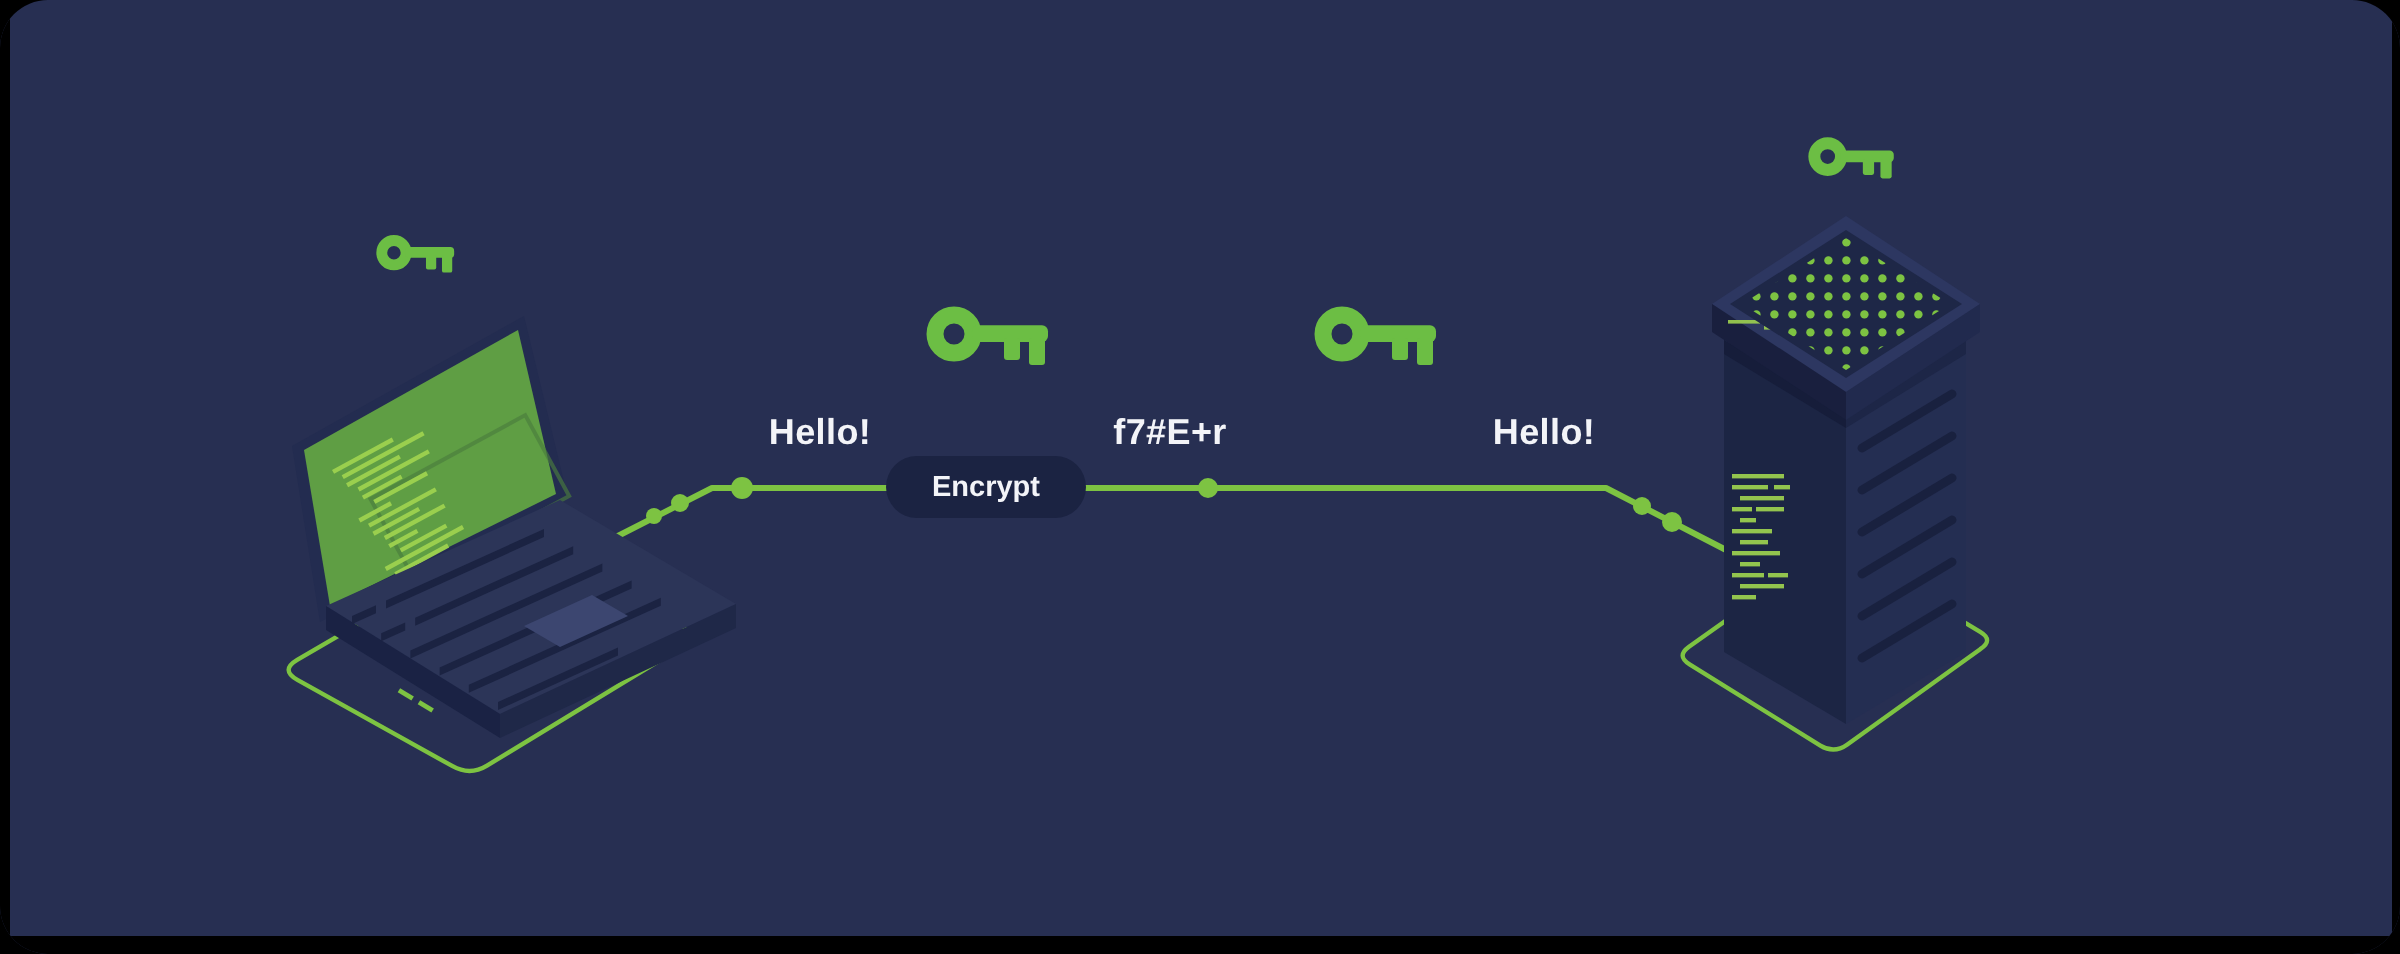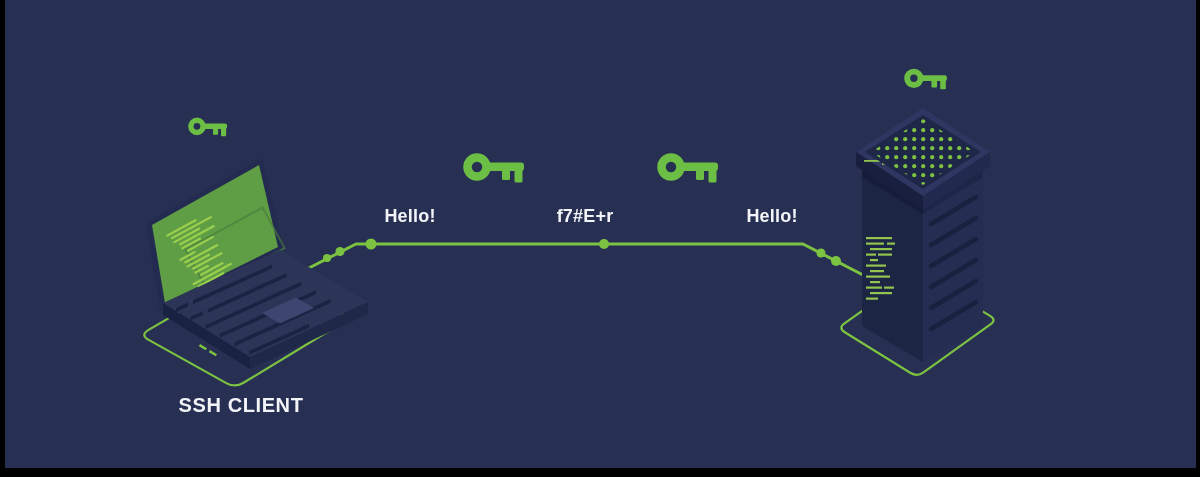--- a/index.html
+++ b/index.html
@@ -2,21 +2,21 @@
 <html style="--background: #272f52; --accent-green: #6cbe44; --line-green: #7dc342; --code-green: #9ed24f; --screen-green: #5f9e44; --pill-bg: #1b2342; --text-light: #f3f4f8; --letterbox: #000000;"><head>
 <meta charset="utf-8">
 <style>
   :root{
     --background:#272f52; --accent-green:#6cbe44; --line-green:#7dc342;
     --code-green:#9ed24f; --screen-green:#5f9e44; --pill-bg:#1b2342;
     --text-light:#f3f4f8; --letterbox:#000000;
   }
   html,body{margin:0;padding:0;background:#000;}
   .stage{position:relative;width:1200px;height:477px;background:var(--background);
-         overflow:hidden;font-family:"Liberation Sans",sans-serif;}
+         overflow:hidden;font-family:"Liberation Sans",sans-serif;border-radius:24px;}
   svg{display:block;overflow:visible;}
   .flow-line-svg{position:absolute;left:0;top:0;z-index:1;}
   .illus{position:absolute;z-index:2;}
   .key{position:absolute;color:var(--accent-green);z-index:3;}
   .msg{position:absolute;top:206px;transform:translateX(-50%);color:var(--text-light);
        font-size:18px;font-weight:600;letter-spacing:.2px;z-index:4;white-space:nowrap;}
   .pill{position:absolute;top:228px;width:100px;height:31px;background:var(--pill-bg);
         border-radius:16px;display:flex;align-items:center;justify-content:center;
         color:var(--text-light);font-size:14.5px;font-weight:600;z-index:4;}
   .node-label{position:absolute;top:394px;transform:translateX(-50%);color:var(--text-light);
@@ -160,22 +160,24 @@
       <use href="#key-sym"></use>
     </svg>
   <svg class="key" style="left:657px;top:151px" width="64" height="34" viewBox="0 0 64 34">
       <use href="#key-sym"></use>
     </svg>
   <svg class="key" style="left:904px;top:67px" width="45" height="24" viewBox="0 0 64 34">
       <use href="#key-sym"></use>
     </svg>
 
   <div class="msg" style="left:410px">Hello!</div>
+  <div class="pill" style="left:443px">
+      <span>Encrypt</span>
+    </div>
   <div class="msg" style="left:585px">f7#E+r</div>
   <div class="msg" style="left:772px">Hello!</div>
 
-  <div class="node-label" style="left:241px">SSH CLIENT</div>
 
   <div class="letterbox lb-left"></div>
   <div class="letterbox lb-right"></div>
   <div class="letterbox lb-bottom"></div>
 
 </div>
 
 </body></html>

